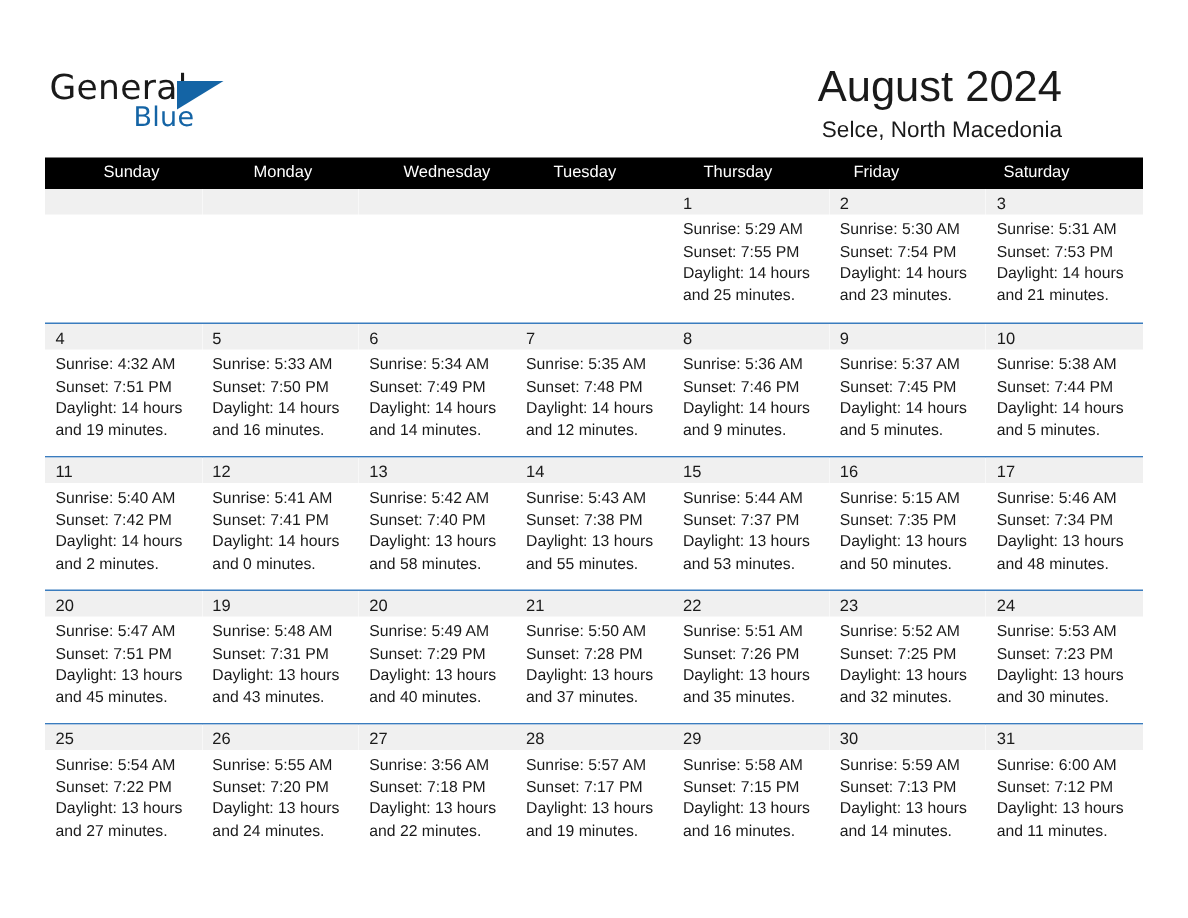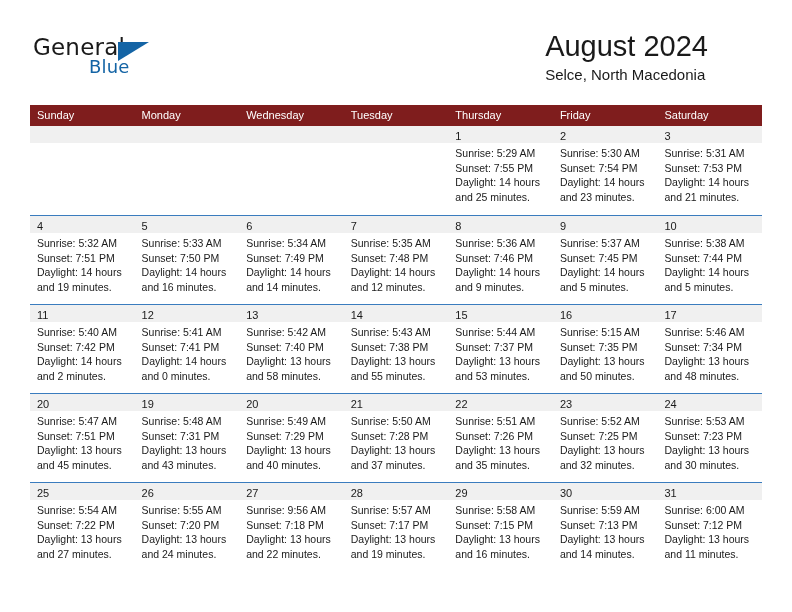--- a/index.html
+++ b/index.html
@@ -18,21 +18,21 @@
     position: relative;
     width: 792px;
     height: 612px;
     box-sizing: border-box;
   }
 
   
   .header {
     position: absolute;
     left: 0;
-    top: 0;
+    top: 12px;
     width: 743px;
     height: 104px;
   }
   .logo {
     position: absolute;
     left: 33px;
     top: 34px;
     width: 230px;
     height: 52px;
   }
@@ -63,20 +63,21 @@
     width: 0;
     height: 0;
     border-left: 31px solid #1464a5;
     border-bottom: 19px solid transparent;
   }
 
   .title-wrap {
     position: absolute;
     right: 35px;
     top: 28px;
+    text-align: right;
   }
   .cal-title {
     font-size: 29px;
     font-weight: 400;
     color: #1a1a1a;
     line-height: 36px;
     white-space: nowrap;
     font-family: "Liberation Sans", sans-serif;
   }
   .cal-subtitle {
@@ -91,22 +92,23 @@
 
   
   .calendar {
     position: absolute;
     left: 30px;
     top: 105px;
     width: 732px;
   }
   .dow-row {
     display: flex;
-    background: #7f1d1d;
+    background: #000000;
     height: 21px;
+    padding-left: 32px;
   }
   .dow-cell {
     flex: 1 1 0;
     color: #ffffff;
     font-size: 11px;
     line-height: 21px;
     padding-left: 7px;
     box-sizing: border-box;
     white-space: nowrap;
     overflow: hidden;
@@ -221,21 +223,21 @@
               <div class="day-line">Sunset: 7:53 PM</div>
               <div class="day-line">Daylight: 14 hours</div>
               <div class="day-line">and 21 minutes.</div>
             </div>
           </div>
         </div>
         <div class="week-row">
           <div class="day-cell">
             <div class="day-num-band"><span class="day-num">4</span></div>
             <div class="day-body">
-              <div class="day-line">Sunrise: 5:32 AM</div>
+              <div class="day-line">Sunrise: 4:32 AM</div>
               <div class="day-line">Sunset: 7:51 PM</div>
               <div class="day-line">Daylight: 14 hours</div>
               <div class="day-line">and 19 minutes.</div>
             </div>
           </div>
           <div class="day-cell">
             <div class="day-num-band"><span class="day-num">5</span></div>
             <div class="day-body">
               <div class="day-line">Sunrise: 5:33 AM</div>
               <div class="day-line">Sunset: 7:50 PM</div>
@@ -434,21 +436,21 @@
             <div class="day-body">
               <div class="day-line">Sunrise: 5:55 AM</div>
               <div class="day-line">Sunset: 7:20 PM</div>
               <div class="day-line">Daylight: 13 hours</div>
               <div class="day-line">and 24 minutes.</div>
             </div>
           </div>
           <div class="day-cell">
             <div class="day-num-band"><span class="day-num">27</span></div>
             <div class="day-body">
-              <div class="day-line">Sunrise: 9:56 AM</div>
+              <div class="day-line">Sunrise: 3:56 AM</div>
               <div class="day-line">Sunset: 7:18 PM</div>
               <div class="day-line">Daylight: 13 hours</div>
               <div class="day-line">and 22 minutes.</div>
             </div>
           </div>
           <div class="day-cell">
             <div class="day-num-band"><span class="day-num">28</span></div>
             <div class="day-body">
               <div class="day-line">Sunrise: 5:57 AM</div>
               <div class="day-line">Sunset: 7:17 PM</div>

